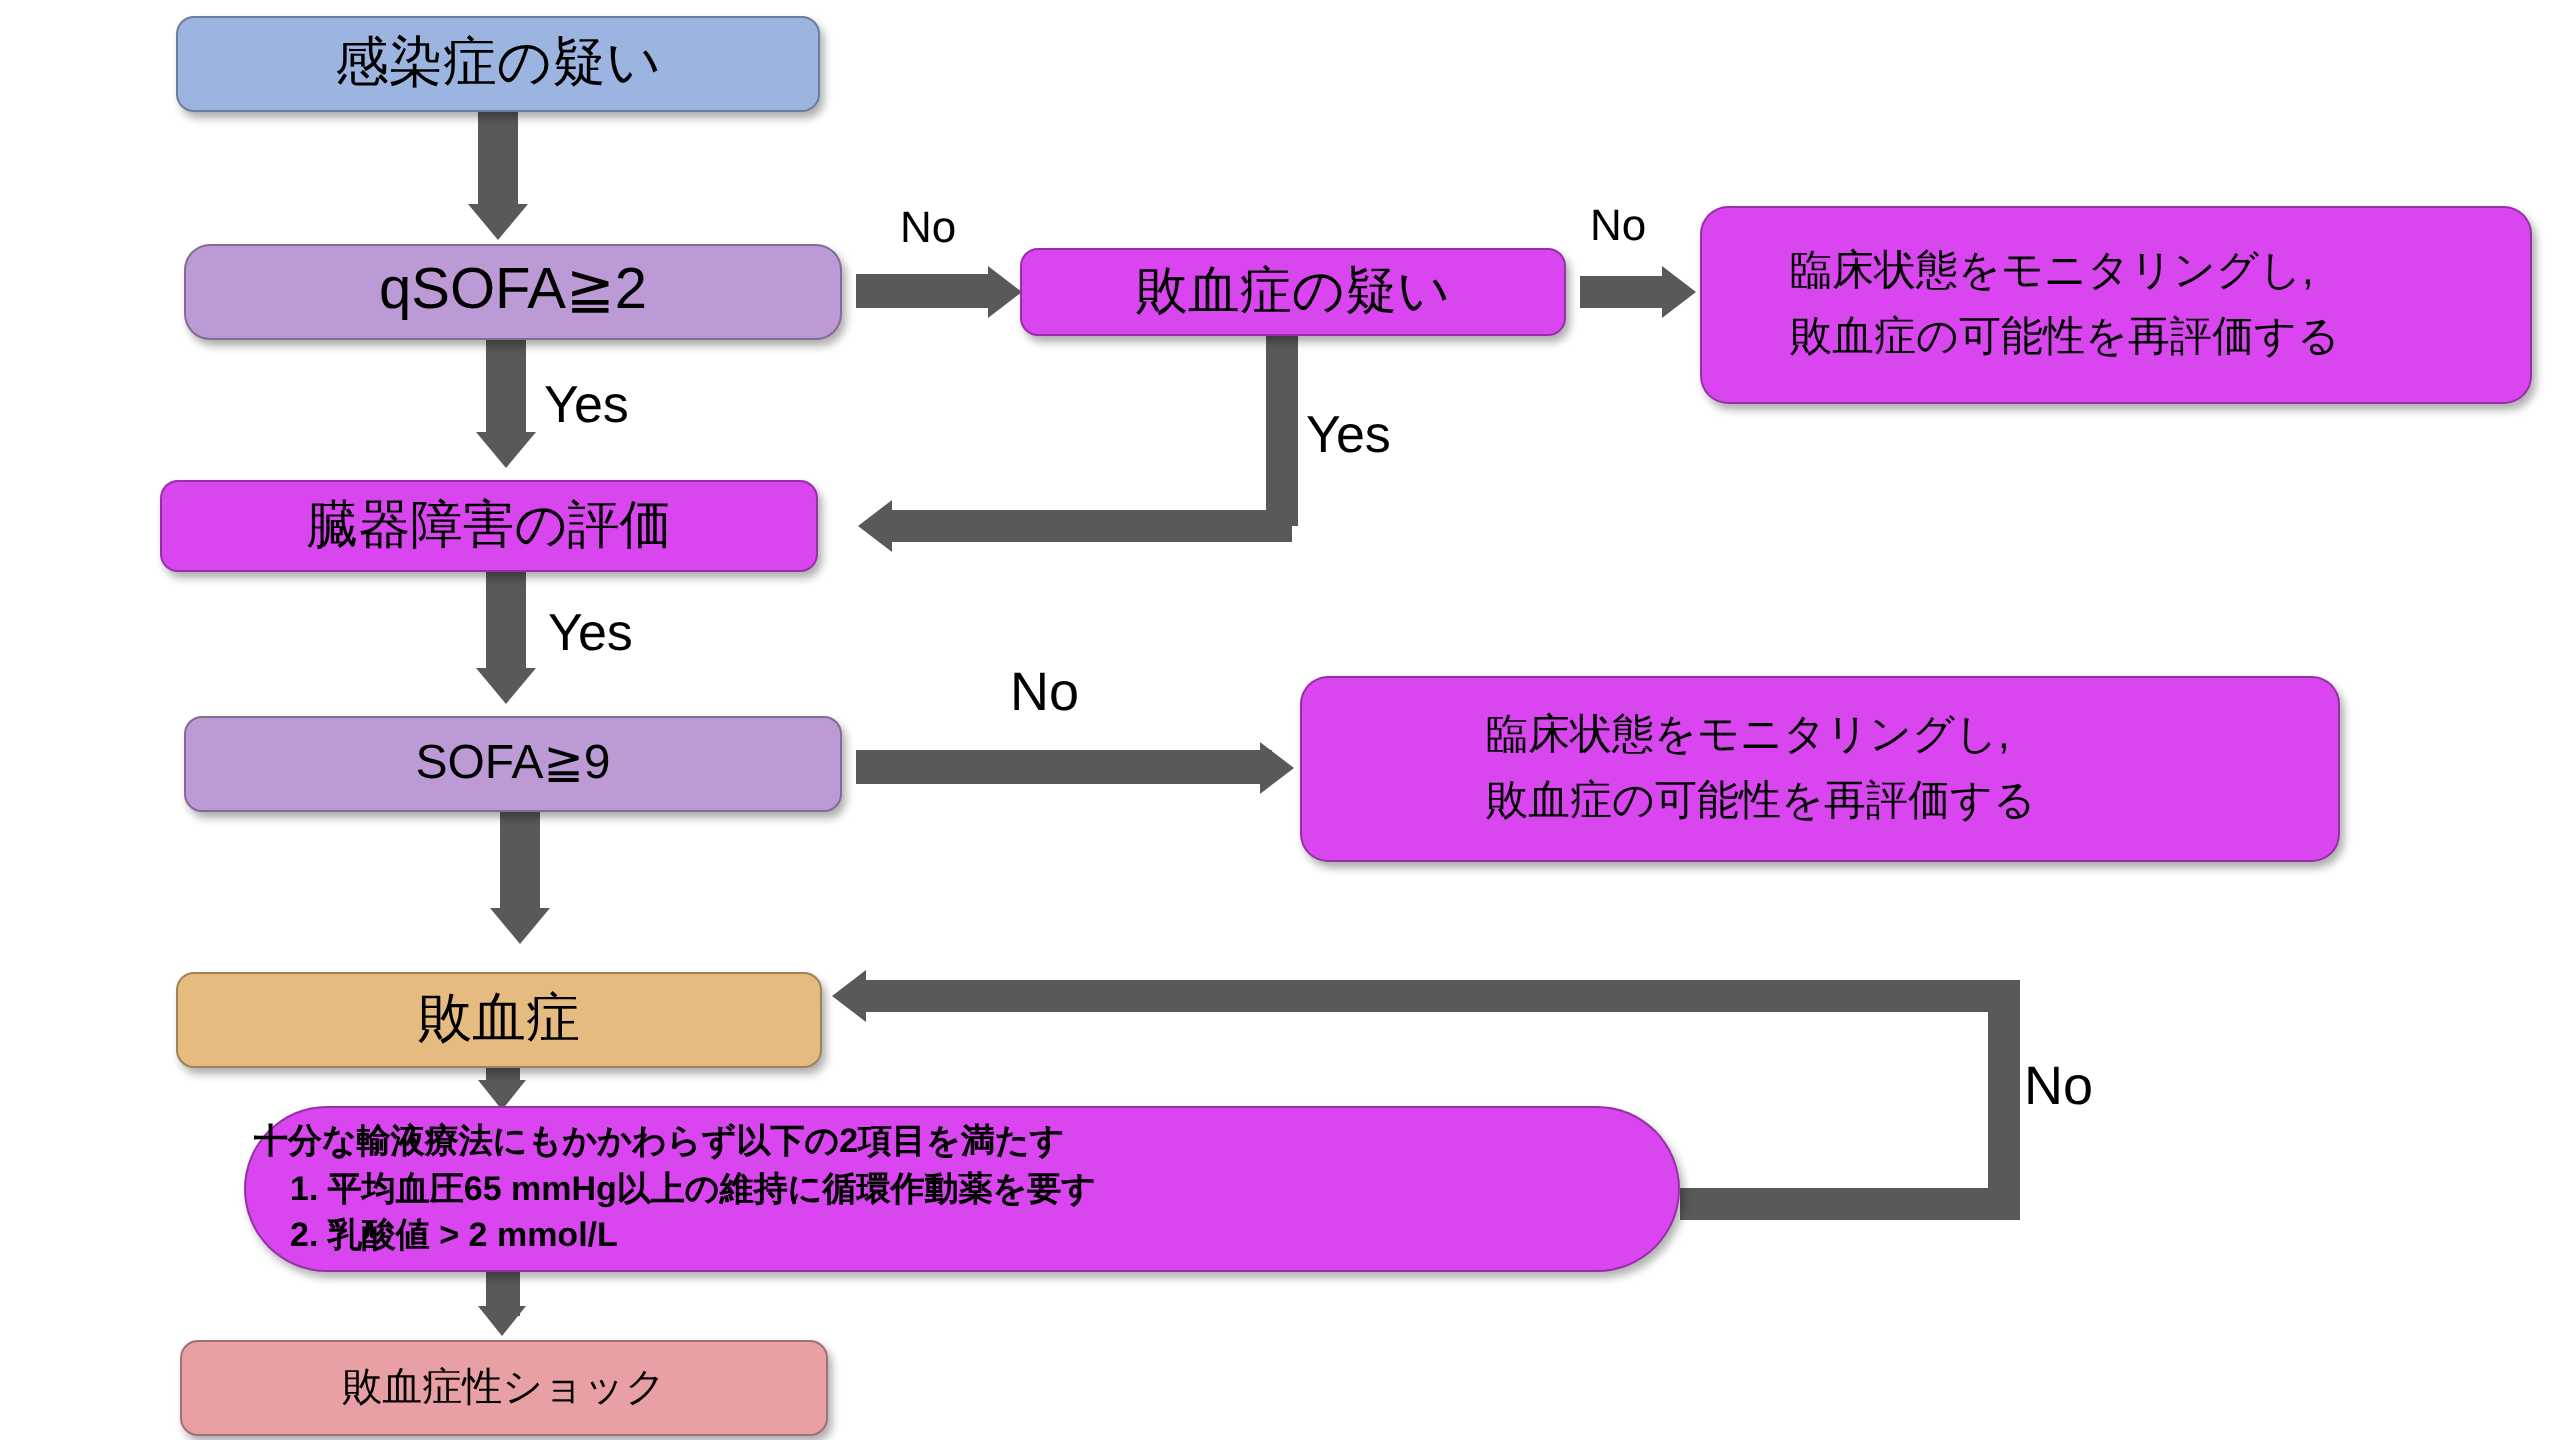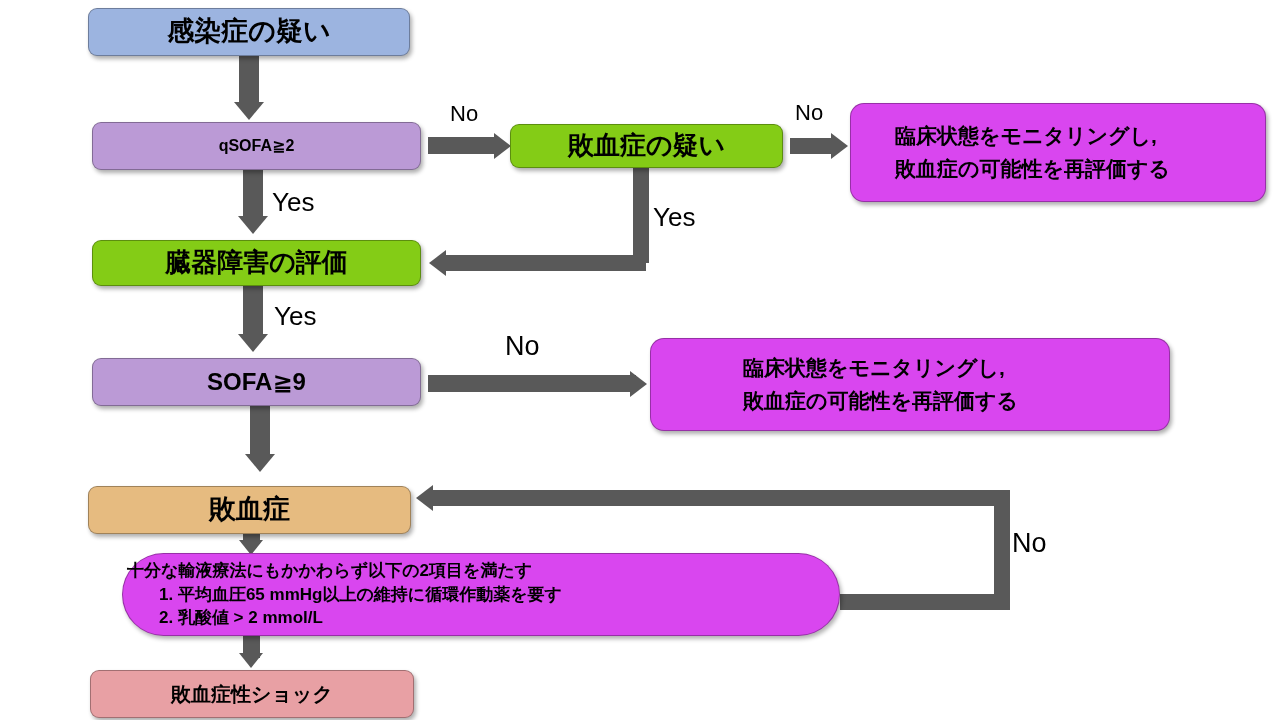--- a/index.html
+++ b/index.html
@@ -21,37 +21,37 @@
   .node {
     position: absolute;
     box-sizing: border-box;
     border-radius: 9px;
     border: 1px solid rgba(0,0,0,0.30);
     display: flex;
     align-items: center;
     justify-content: center;
     text-align: center;
     color: #000000;
-    font-weight: bold;
+    font-weight: normal;
     box-shadow: 2px 3px 4px rgba(0,0,0,0.32);
     line-height: 1.15;
     z-index: 3;
   }
   .node-blue   { background: #9cb4e0; }
   .node-purple { background: #bb9ad6; }
-  .node-green  { background: #84cc16; }
+  .node-green  { background: #d946ef; }
   .node-orange { background: #e6bb80; margin-top: 12px; }
   .node-pink   { background: #e8a0a4; }
   .node-grey   { background: #d946ef; }
 
   
   #node-infection      { left: 88px;  top: 8px;   width: 322px; height: 48px;  font-size: 27px; }
-  #node-qsofa          { left: 92px;  top: 122px; width: 329px; height: 48px;  font-size: 16px; }
+  #node-qsofa          { left: 92px;  top: 122px; width: 329px; height: 48px;  font-size: 29px; border-radius: 13px; }
   #node-sepsis-suspect { left: 510px; top: 124px; width: 273px; height: 44px;  font-size: 26px; }
-  #node-organ-eval     { left: 92px;  top: 240px; width: 329px; height: 46px;  font-size: 26px; }
+  #node-organ-eval     { left: 80px;  top: 240px; width: 329px; height: 46px;  font-size: 26px; }
   #node-sofa           { left: 92px;  top: 358px; width: 329px; height: 48px;  font-size: 24px; }
   #node-sepsis         { left: 88px;  top: 474px; width: 323px; height: 48px;  font-size: 27px; }
   #node-shock          { left: 90px;  top: 670px; width: 324px; height: 48px;  font-size: 20px; }
 
   #node-monitor-1 {
     left: 850px; top: 103px; width: 416px; height: 99px;
     border-radius: 14px;
     font-size: 21px;
     justify-content: flex-start;
     padding-left: 44px;
@@ -73,21 +73,21 @@
     border-radius: 42px;
     align-items: flex-start;
     justify-content: flex-start;
     padding: 7px 0 0 0;
     font-size: 17px;
     font-weight: bold;
     box-shadow: 2px 3px 4px rgba(0,0,0,0.30);
   }
   .criteria-inner { width: 100%; }
   .criteria-head { text-align: left; padding-left: 4px; }
-  .criteria-item { text-align: left; padding-left: 36px; margin-top: 4px; }
+  .criteria-item { text-align: left; padding-left: 22px; margin-top: 4px; }
 
   
   .seg {
     position: absolute;
     background: #595959;
     z-index: 1;
   }
   .arrowhead {
     position: absolute;
     width: 0; height: 0;

